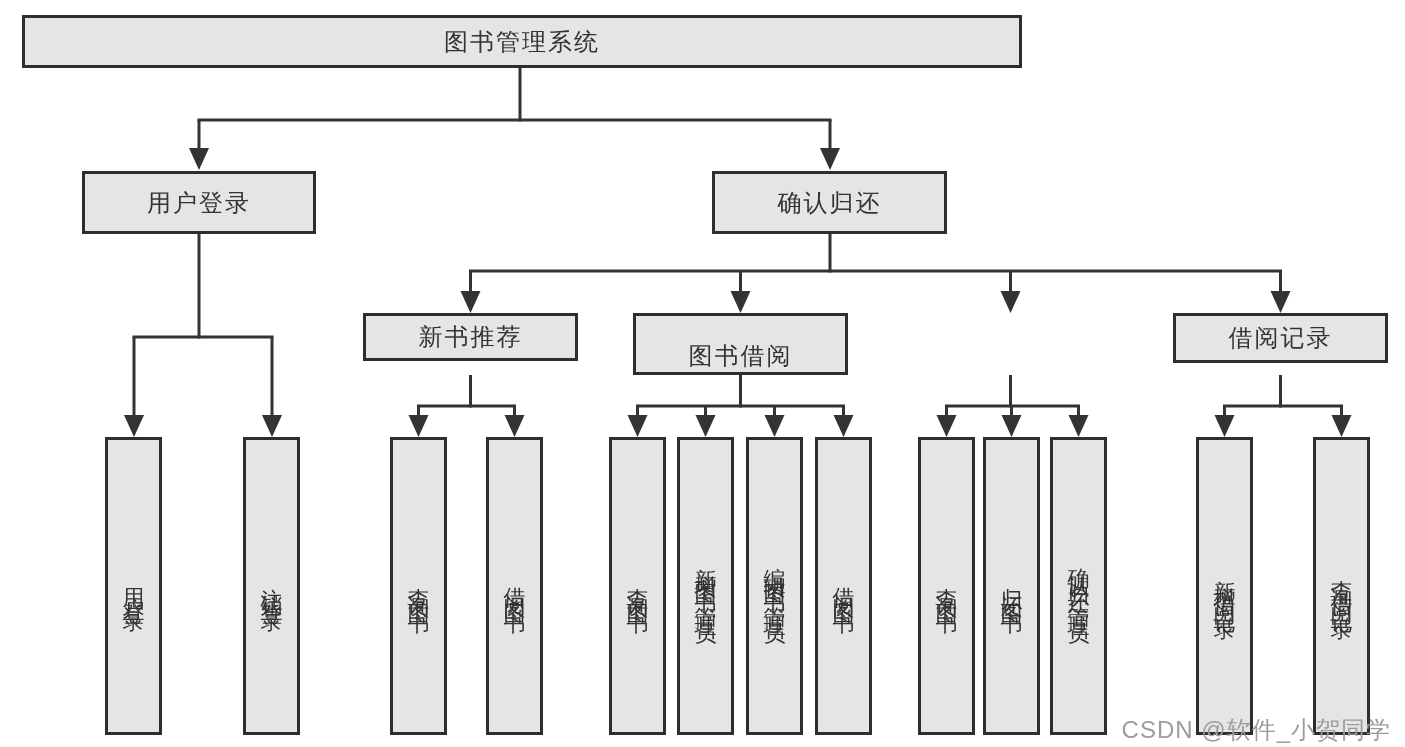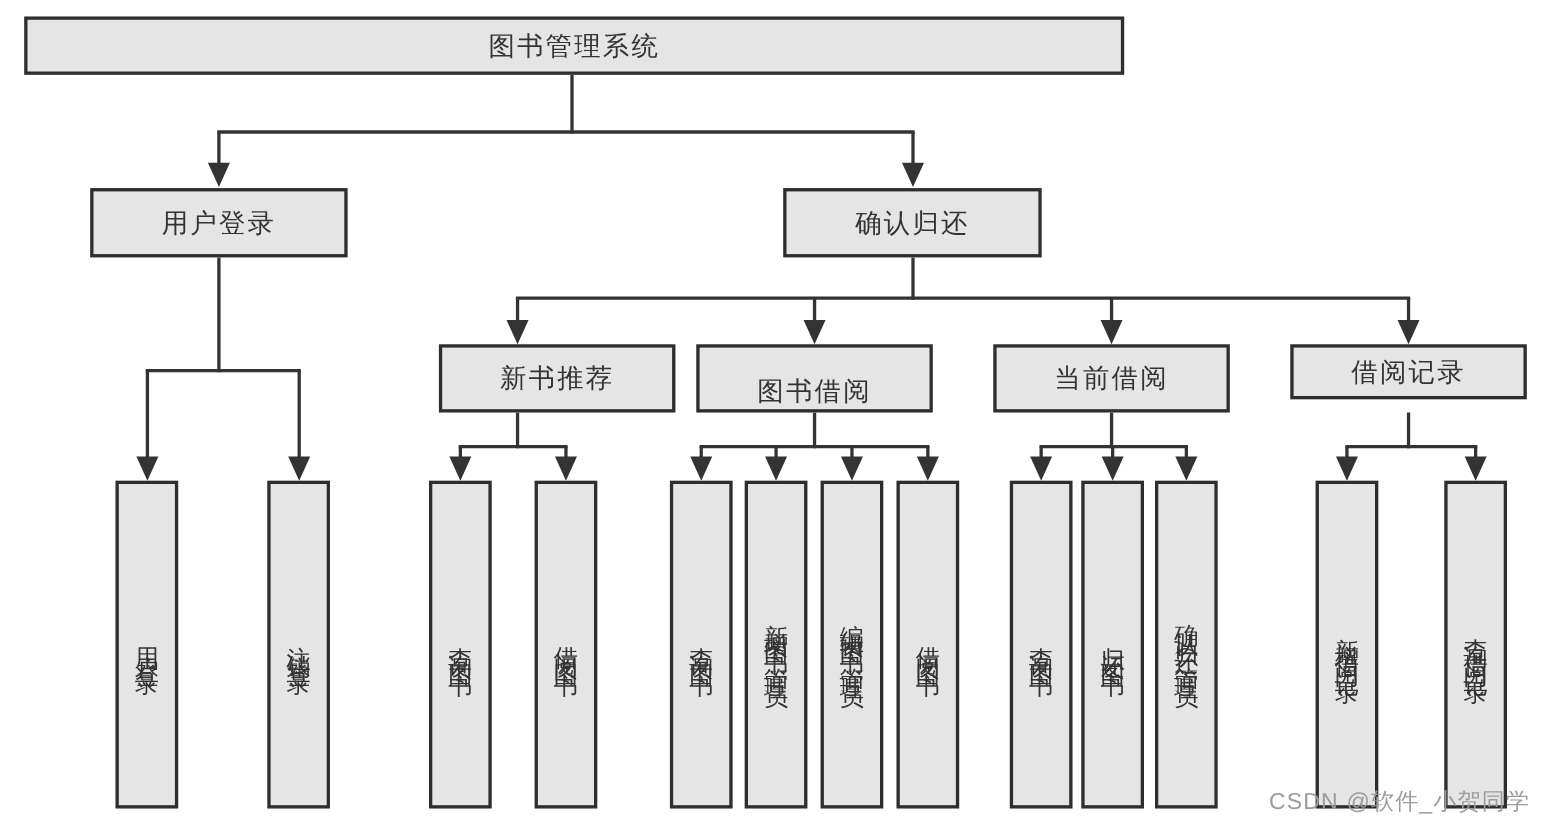--- a/index.html
+++ b/index.html
@@ -34,21 +34,21 @@
     text-orientation: mixed;
     font-size: 22px;
     letter-spacing: 0.36em;
     line-height: 1;
     white-space: nowrap;
   }
   .watermark {
     position: absolute;
     top: 714px;
     right: 14px;
-    font-size: 21px;
+    font-size: 24px;
     color: #9c9c9c;
     letter-spacing: 1px;
   }
 </style>
 </head>
 <body>
 
 <div class="canvas">
 
   <svg class="connectors" viewBox="0 0 1405 747" xmlns="http://www.w3.org/2000/svg">
@@ -131,28 +131,25 @@
     <span>图书管理系统</span>
   </div>
 
   <div class="node hnode" style="left:82px; top:171px; width:234px; height:63px;">
     <span>用户登录</span>
   </div>
   <div class="node hnode" style="left:712px; top:171px; width:235px; height:63px;">
     <span>确认归还</span>
   </div>
 
-  <div class="node hnode" style="left:363px; top:313px; width:215px; height:62px;margin-left:36px;">
+  <div class="node hnode" style="left:363px; top:313px; width:215px; height:48px;">
     <span>新书推荐</span>
   </div>
   <div class="node hnode" style="left:633px; top:313px; width:215px; height:62px;align-items:flex-end;">
     <span>图书借阅</span>
-  </div>
-  <div class="node hnode" style="left:903px; top:313px; width:215px; height:62px;">
-    <span>当前借阅</span>
   </div>
   <div class="node hnode" style="left:1173px; top:313px; width:215px; height:50px;">
     <span>借阅记录</span>
   </div>
 
   <div class="node vnode" style="left:105px; top:437px; width:57px; height:298px;">
     <span>用户登录</span>
   </div>
   <div class="node vnode" style="left:243px; top:437px; width:57px; height:298px;">
     <span>注销登录</span>

